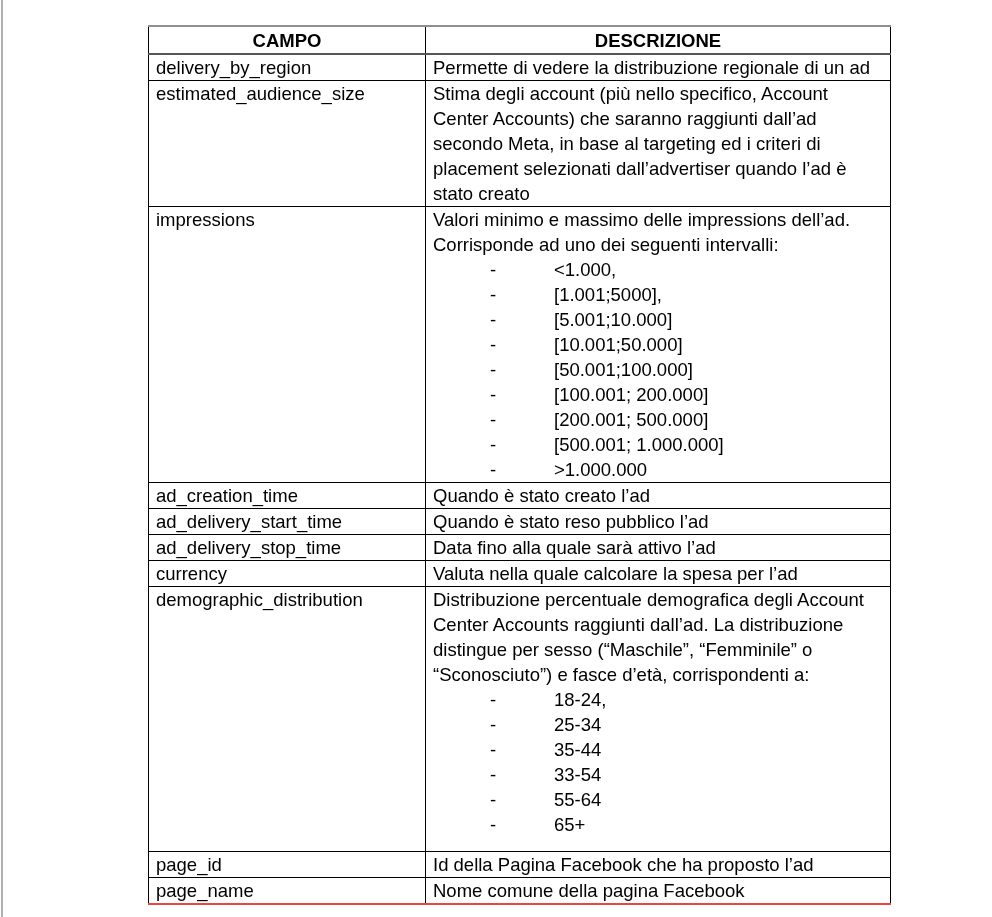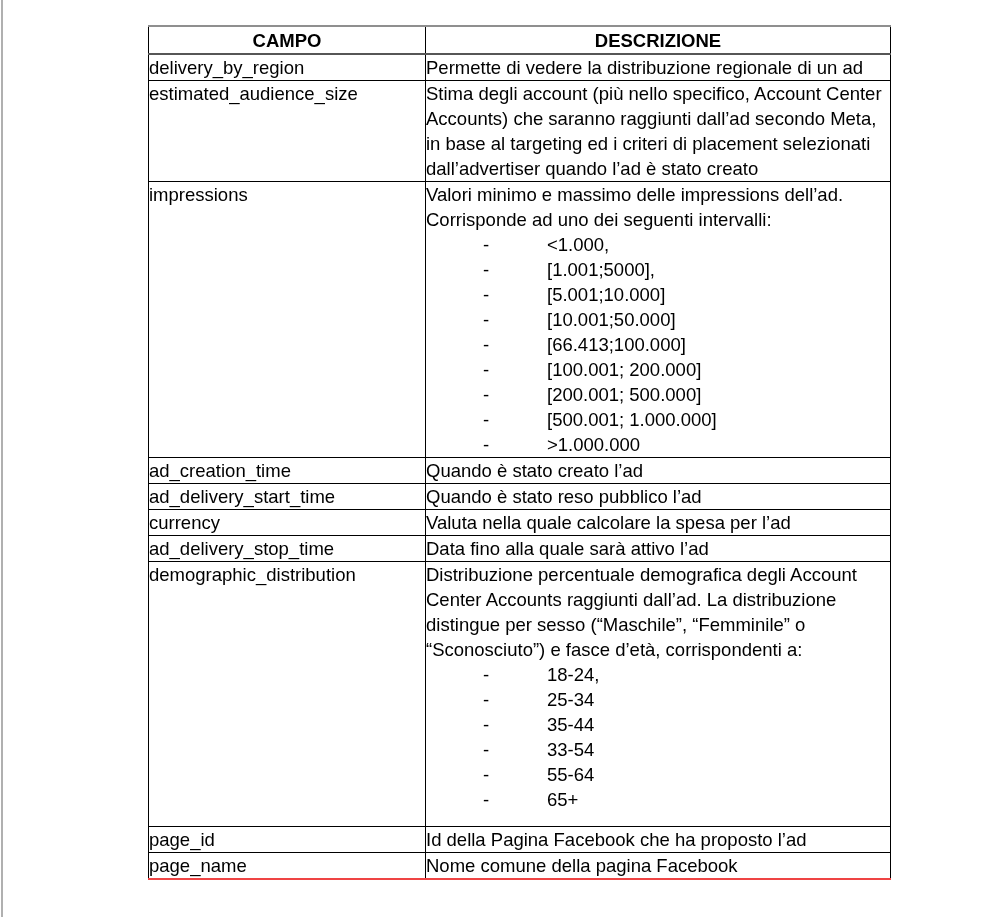--- a/index.html
+++ b/index.html
@@ -21,21 +21,21 @@
     border-collapse: collapse;
     table-layout: fixed;
   }
   col.c1 { width: 277px; }
   col.c2 { width: 465px; }
   th, td {
     border: 1px solid #000000;
     vertical-align: top;
     font-size: 18.5px;
     line-height: 25px;
-    padding: 0 8px 0 0;
+    padding: 0 8px 0 7px;
     overflow: hidden;
   }
   thead th {
     border-top: 2px solid #8f8f8f;
     border-bottom: 2px solid #565656;
     font-weight: bold;
     text-align: center;
     padding: 1px 0 0 0;
   }
   tbody tr:last-child td { border-bottom: 2px solid #ef4444; }
@@ -106,21 +106,21 @@
               <div class="li">
                 <span class="dash">-</span>
                 <span class="li-text">[5.001;10.000]</span>
               </div>
               <div class="li">
                 <span class="dash">-</span>
                 <span class="li-text">[10.001;50.000]</span>
               </div>
               <div class="li">
                 <span class="dash">-</span>
-                <span class="li-text">[66.413;100.000]</span>
+                <span class="li-text">[50.001;100.000]</span>
               </div>
               <div class="li">
                 <span class="dash">-</span>
                 <span class="li-text">[100.001; 200.000]</span>
               </div>
               <div class="li">
                 <span class="dash">-</span>
                 <span class="li-text">[200.001; 500.000]</span>
               </div>
               <div class="li">
@@ -147,33 +147,33 @@
     <td class="campo-cell">
       <span>ad_delivery_start_time</span>
     </td>
     <td class="desc-cell">
       <div class="desc-text">Quando è stato reso pubblico l’ad</div>
       <div class="item-list"></div>
     </td>
   </tr>
         <tr>
     <td class="campo-cell">
+      <span>ad_delivery_stop_time</span>
+    </td>
+    <td class="desc-cell">
+      <div class="desc-text">Data fino alla quale sarà attivo l’ad</div>
+      <div class="item-list"></div>
+    </td>
+  </tr>
+        <tr>
+    <td class="campo-cell">
       <span>currency</span>
     </td>
     <td class="desc-cell">
       <div class="desc-text">Valuta nella quale calcolare la spesa per l’ad</div>
-      <div class="item-list"></div>
-    </td>
-  </tr>
-        <tr>
-    <td class="campo-cell">
-      <span>ad_delivery_stop_time</span>
-    </td>
-    <td class="desc-cell">
-      <div class="desc-text">Data fino alla quale sarà attivo l’ad</div>
       <div class="item-list"></div>
     </td>
   </tr>
         <tr>
     <td class="campo-cell">
       <span>demographic_distribution</span>
     </td>
     <td class="desc-cell trailing-space">
       <div class="desc-text">Distribuzione percentuale demografica degli Account Center Accounts raggiunti dall’ad. La distribuzione distingue per sesso (“Maschile”, “Femminile” o “Sconosciuto”) e fasce d’età, corrispondenti a:</div>
       <div class="item-list">

